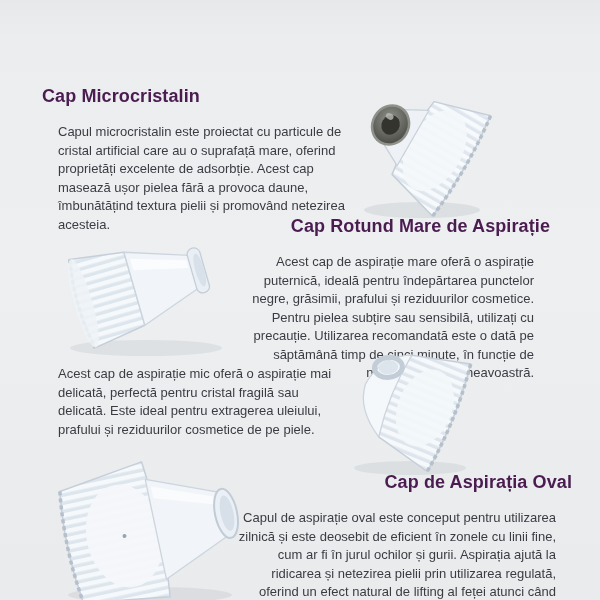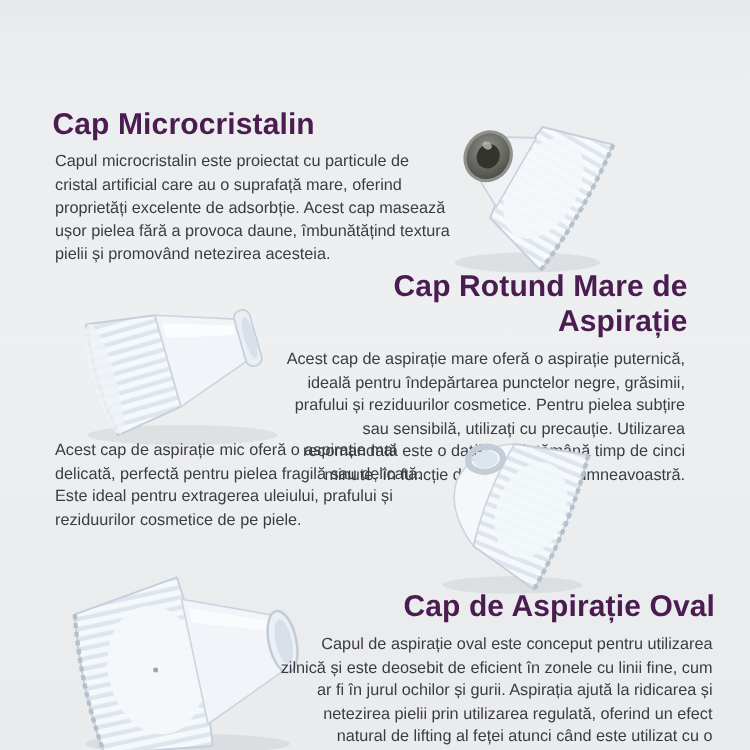--- a/index.html
+++ b/index.html
@@ -9,25 +9,25 @@
     background:#eceef0;
   }
   .canvas{
     position:relative;width:600px;height:600px;
     background:linear-gradient(180deg,#e6e8ea 0%,#ebedef 6%,#edeff1 45%,#eaecee 80%,#e9ebed 100%);
     overflow:hidden;
   }
   .section-text{position:absolute;}
   .section-title{
     margin:0 0 6px 0;
-    font-size:24px;font-weight:700;color:#4a1c50;
+    font-size:18px;font-weight:700;color:#4a1c50;
     letter-spacing:0.1px;
   }
   .section-body{
-    margin:2px;
+    margin:16px;
     font-size:13px;line-height:18.5px;color:#3b3c42;
   }
   .sec1{left:42px;top:86px;width:322px;text-align:left;}
   .sec2{right:50px;top:216px;width:334px;text-align:right;}
   .sec3{left:42px;top:349px;width:322px;text-align:left;}
   .sec4{right:28px;top:472px;width:352px;text-align:right;}
   .sec3 .section-title{margin-bottom:10px;}
   .head-img{position:absolute;}
   .img1{left:336px;top:58px;width:168px;height:168px;}
   .img2{left:44px;top:214px;width:206px;height:146px;}
@@ -91,21 +91,21 @@
       </g>
     </svg>
   </div>
 
   <div class="section-text sec2">
     <h2 class="section-title">Cap Rotund Mare de Aspirație</h2>
     <p class="section-body">Acest cap de aspirație mare oferă o aspirație puternică, ideală pentru îndepărtarea punctelor negre, grăsimii, prafului și reziduurilor cosmetice. Pentru pielea subțire sau sensibilă, utilizați cu precauție. Utilizarea recomandată este o dată pe săptămână timp de cinci minute, în funcție de nevoile pielii dumneavoastră.</p>
   </div>
 
   <div class="section-text sec3">
-    <p class="section-body">Acest cap de aspirație mic oferă o aspirație mai delicată, perfectă pentru pielea fragilă sau delicată. Este ideal pentru extragerea uleiului, prafului și reziduurilor cosmetice de pe piele.</p>
+    <p class="section-body">Acest cap de aspirație mic oferă o aspirație mai delicată, perfectă pentru cristal fragilă sau delicată. Este ideal pentru extragerea uleiului, prafului și reziduurilor cosmetice de pe piele.</p>
   </div>
 
   <div class="head-img img3">
     <svg viewBox="0 0 160 156" aria-hidden="true">
       <defs>
         <pattern id="rb3" width="14" height="8" patternUnits="userSpaceOnUse">
           <rect width="14" height="8" fill="#f6f9fc"></rect>
           <rect y="4.5" width="14" height="3.5" fill="#dee5ed"></rect>
         </pattern>
       </defs>
@@ -139,17 +139,17 @@
         <circle cx="86" cy="75" r="2" fill="#9aa4ad"></circle>
         <path d="M118,24 L188,52 L188,96 L118,126 Z" fill="#f1f5f9" stroke="#ccd5de" stroke-width="1.3" stroke-linejoin="round"></path>
         <path d="M122,32 L184,56 L184,64 L122,44 Z" fill="#ffffff" opacity="0.6"></path>
         <ellipse cx="190" cy="74" rx="11" ry="25" fill="#eaf0f5" stroke="#c2ccd6" stroke-width="2"></ellipse>
         <ellipse cx="191" cy="74" rx="6.5" ry="18" fill="#d7e0e8"></ellipse>
       </g>
     </svg>
   </div>
 
   <div class="section-text sec4">
-    <h2 class="section-title">Cap de Aspirație Oval</h2>
+    <h2 class="section-title">Cap de Aspirația Oval</h2>
     <p class="section-body">Capul de aspirație oval este conceput pentru utilizarea zilnică și este deosebit de eficient în zonele cu linii fine, cum ar fi în jurul ochilor și gurii. Aspirația ajută la ridicarea și netezirea pielii prin utilizarea regulată, oferind un efect natural de lifting al feței atunci când este utilizat cu o mișcare ascendentă.</p>
   </div>
 
 </div>
 
 </body></html>

